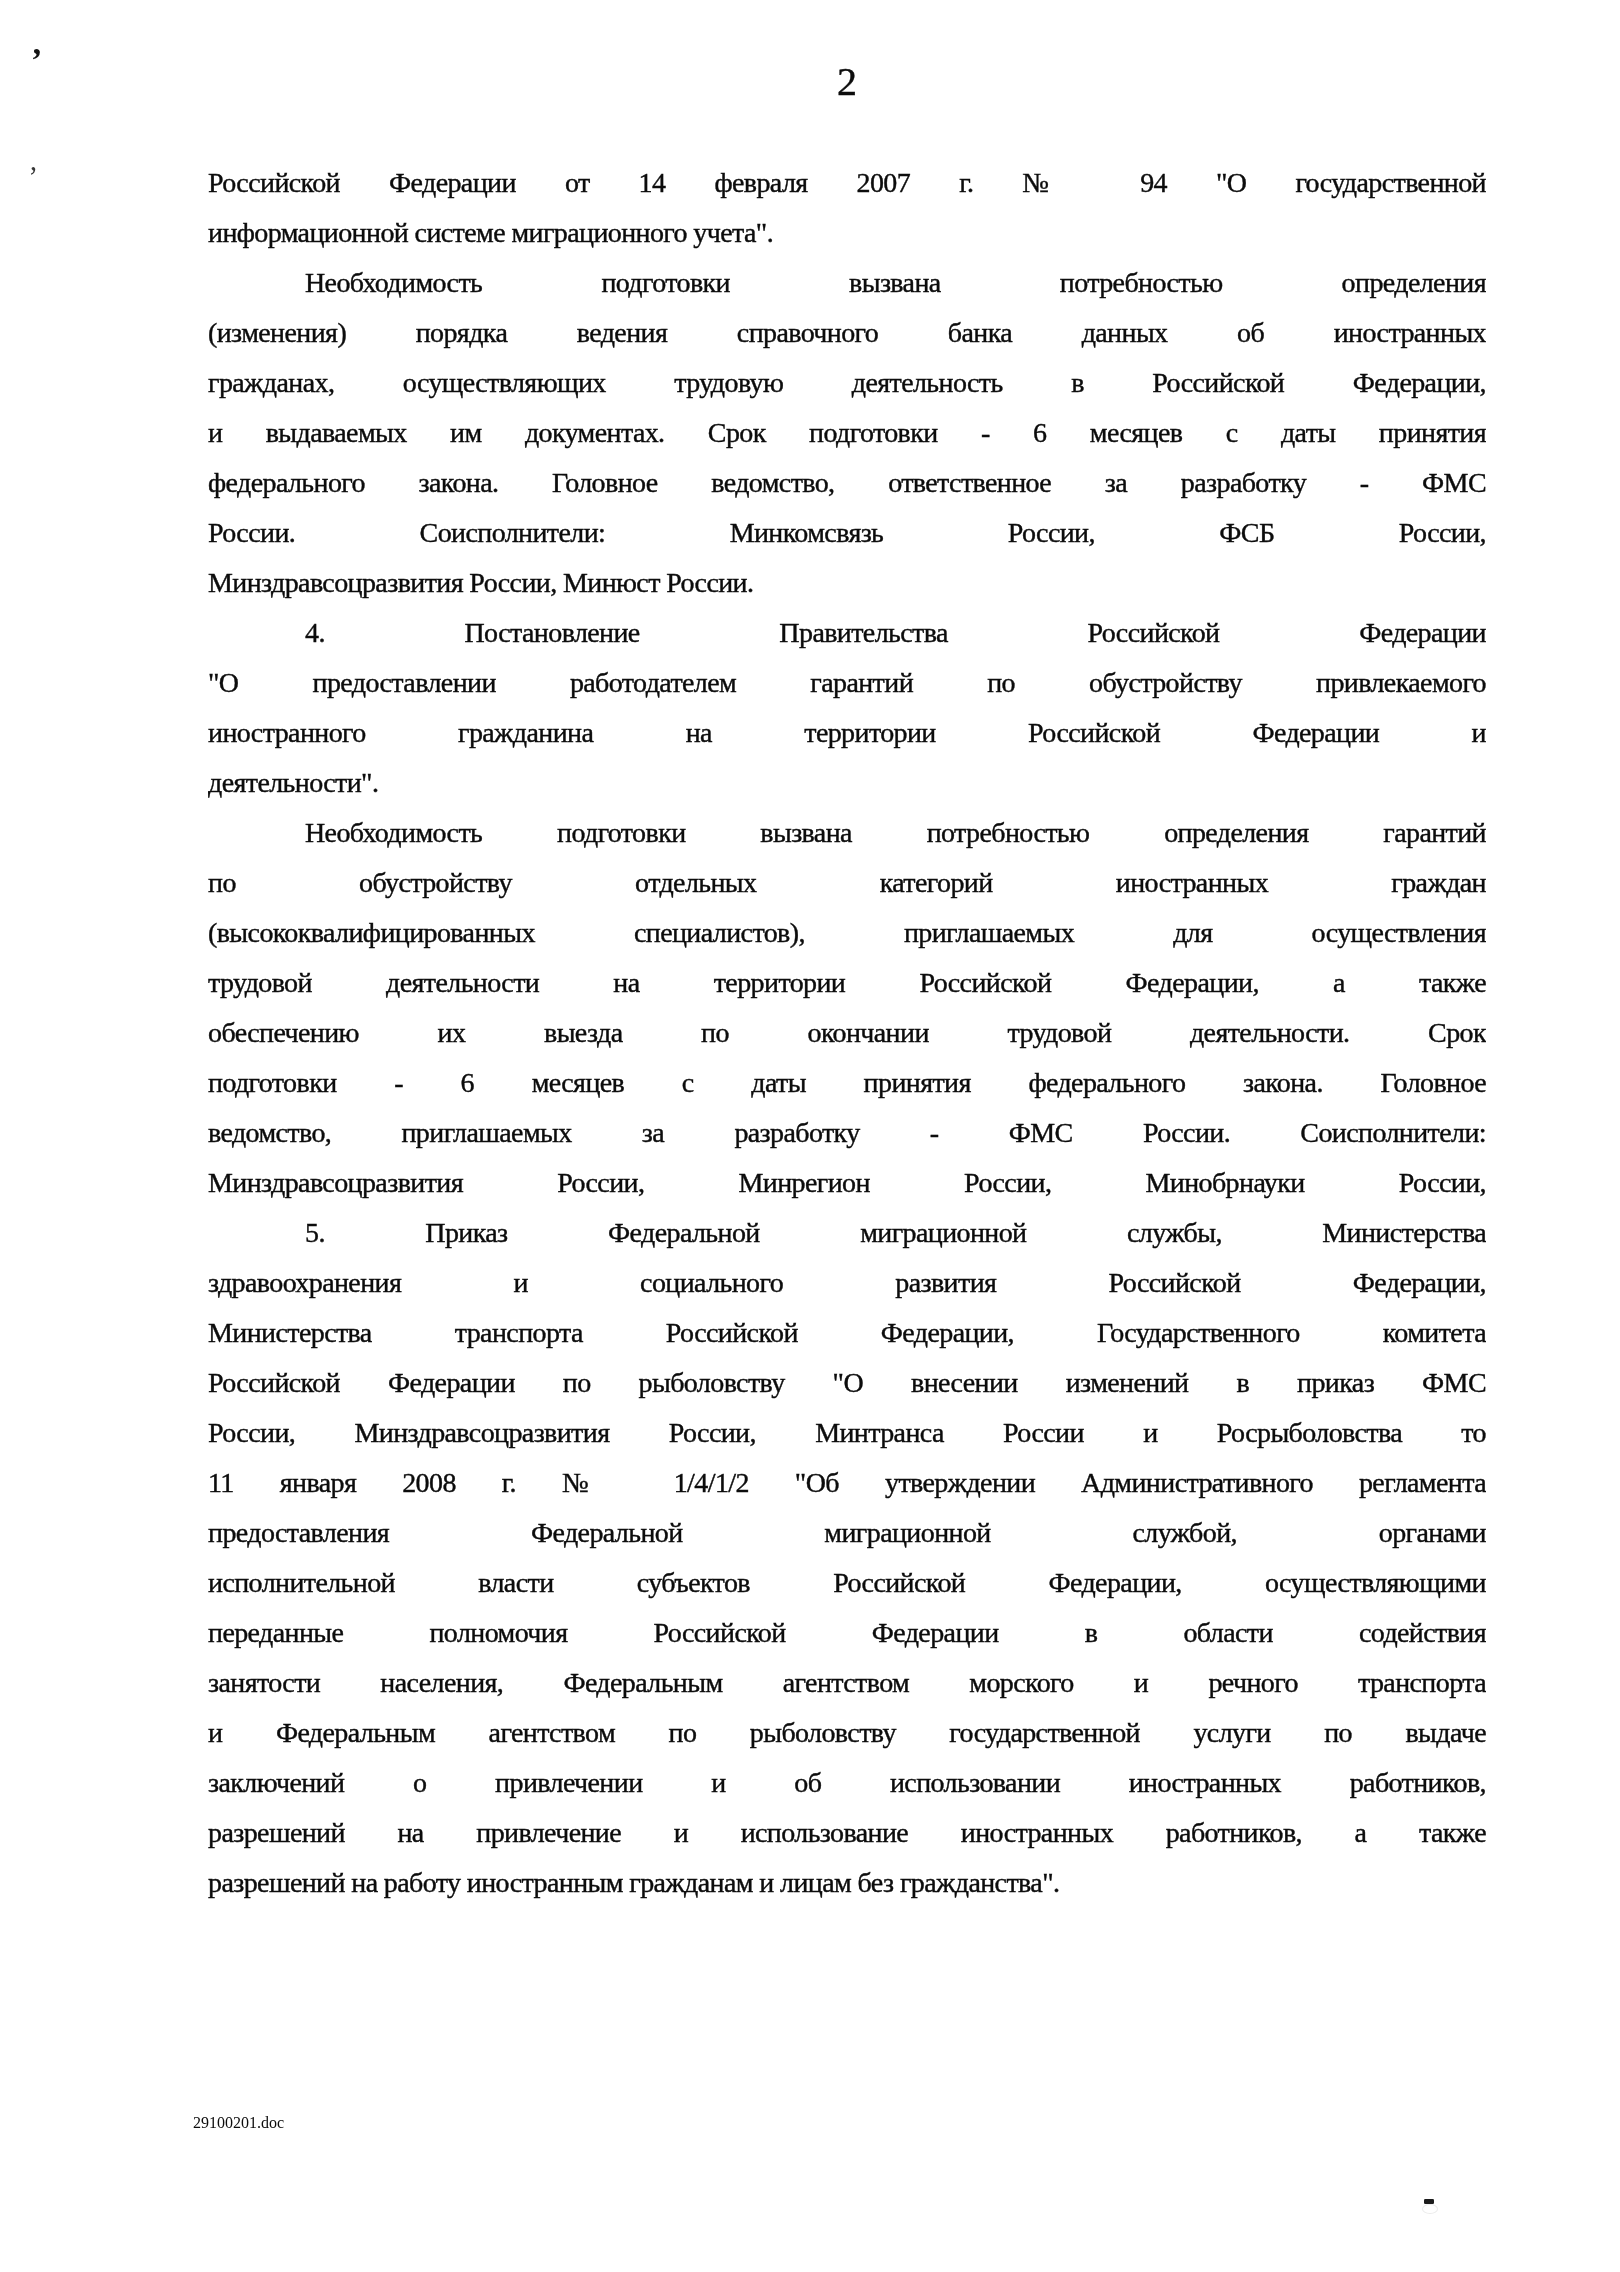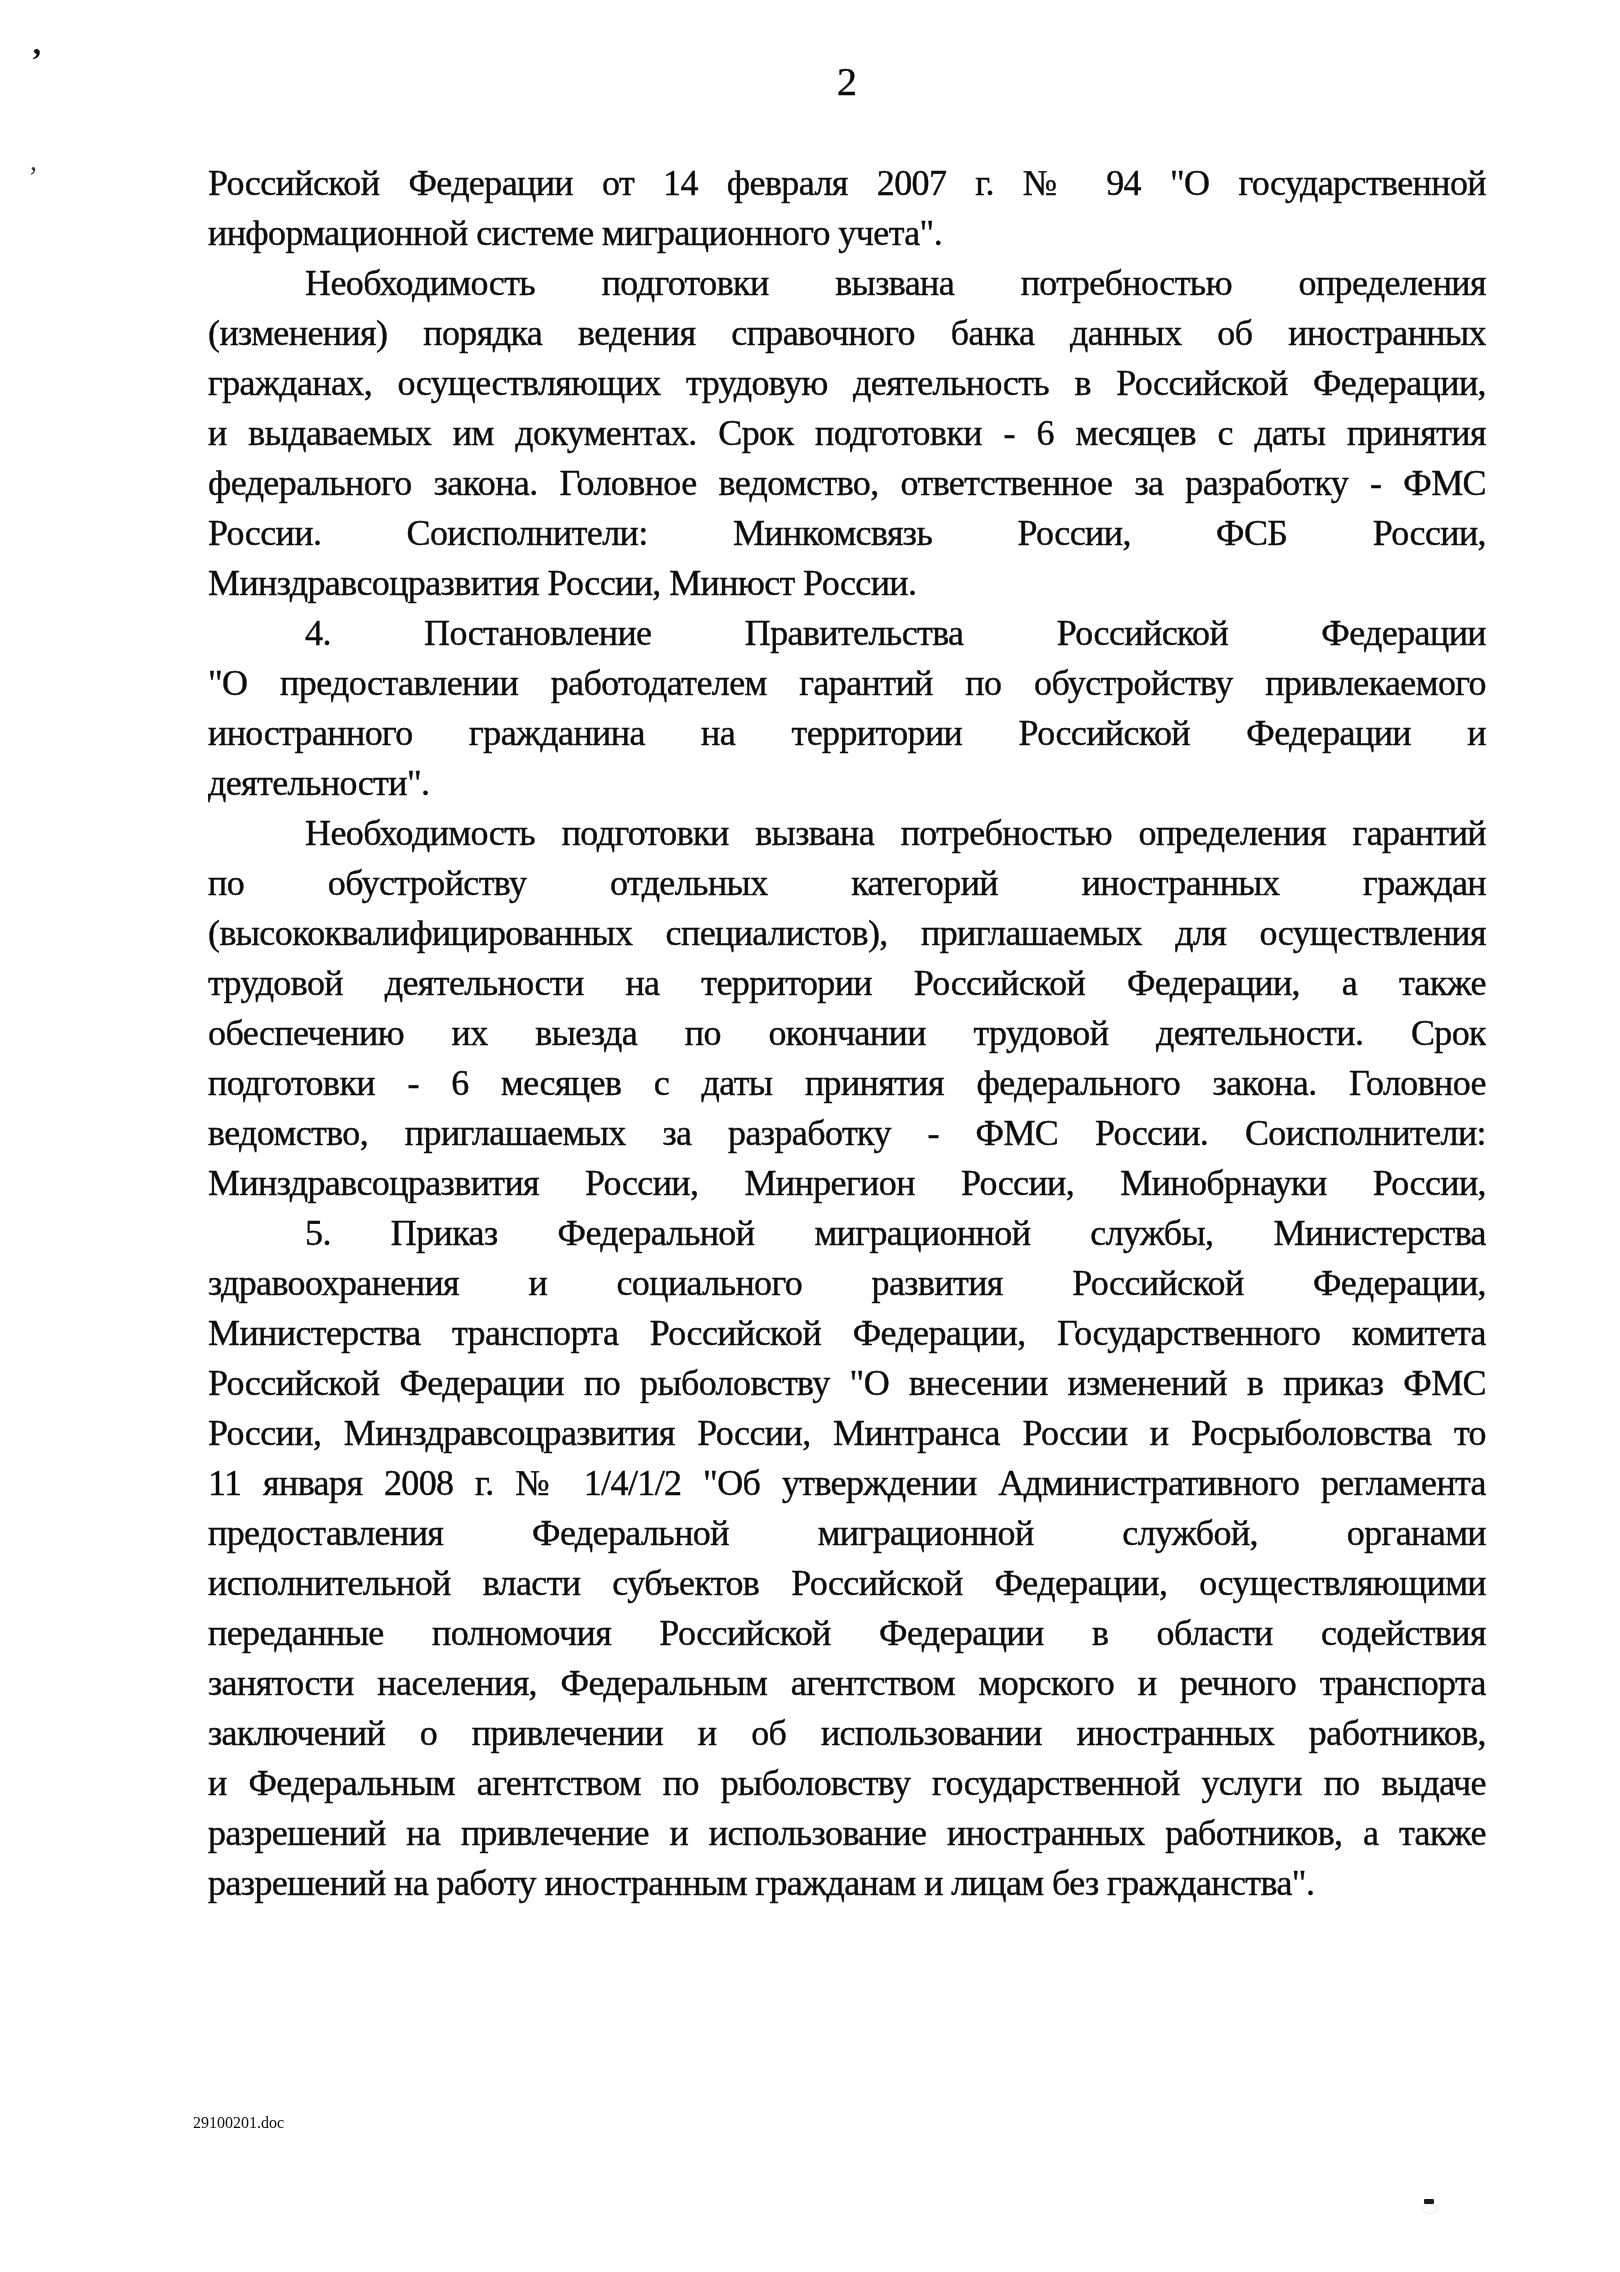--- a/index.html
+++ b/index.html
@@ -15,21 +15,21 @@
   .page-number {
     position: absolute;
     left: 208px; top: 62px; width: 1278px;
     text-align: center;
     font-size: 40px; line-height: 1;
     -webkit-text-stroke: 0.4px currentColor;
   }
   .body-text {
     position: absolute;
     left: 208px; top: 158px; width: 1278px;
-    font-size: 36px; line-height: 50px;
+    font-size: 28px; line-height: 50px;
     letter-spacing: -0.6px;
     -webkit-text-stroke: 0.4px currentColor;
   }
   .ln {
     height: 50px;
     overflow: hidden;
     text-align: justify;
     text-align-last: justify;
   }
   .ln.first { text-indent: 97px; }
@@ -108,22 +108,22 @@
       <div class="ln first">5. Приказ Федеральной миграционной службы, Министерства</div>
       <div class="ln">здравоохранения и социального развития Российской Федерации,</div>
       <div class="ln">Министерства транспорта Российской Федерации, Государственного комитета</div>
       <div class="ln">Российской Федерации по рыболовству "О внесении изменений в приказ ФМС</div>
       <div class="ln">России, Минздравсоцразвития России, Минтранса России и Росрыболовства то</div>
       <div class="ln">11 января 2008 г. № 1/4/1/2 "Об утверждении Административного регламента</div>
       <div class="ln">предоставления Федеральной миграционной службой, органами</div>
       <div class="ln">исполнительной власти субъектов Российской Федерации, осуществляющими</div>
       <div class="ln">переданные полномочия Российской Федерации в области содействия</div>
       <div class="ln">занятости населения, Федеральным агентством морского и речного транспорта</div>
+      <div class="ln">и Федеральным агентством по рыболовству государственной услуги по выдаче</div>
       <div class="ln">заключений о привлечении и об использовании иностранных работников,</div>
-      <div class="ln">и Федеральным агентством по рыболовству государственной услуги по выдаче</div>
       <div class="ln">разрешений на привлечение и использование иностранных работников, а также</div>
       <div class="ln last">разрешений на работу иностранным гражданам и лицам без гражданства".</div>
     </section>
 
   </main>
 
   <div class="footer-filename">29100201.doc</div>
 
   <div class="smudge"></div>
 

